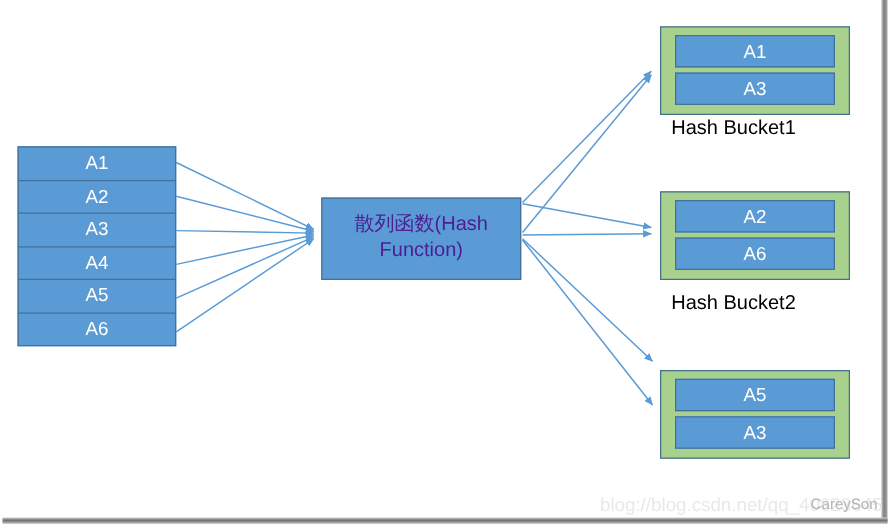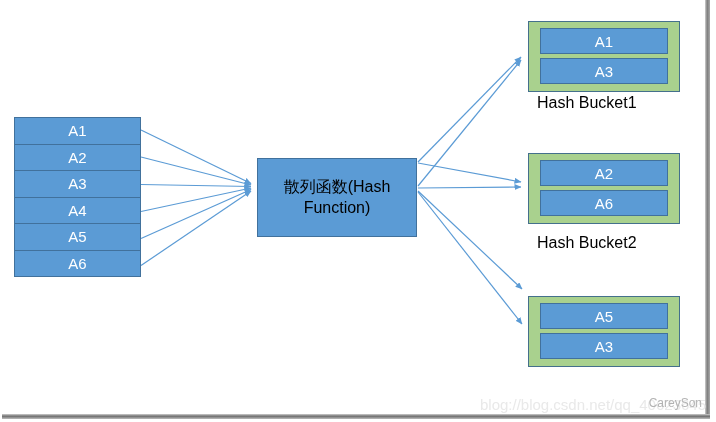--- a/index.html
+++ b/index.html
@@ -18,24 +18,24 @@
     box-sizing:border-box;
   }
   .stack-row{
     flex:1;display:flex;align-items:center;justify-content:center;
     color:#ffffff;font-size:15px;
     border-bottom:1px solid #41719C;
   }
   .stack-row:last-child{border-bottom:none;}
   
   .hash-box{
-    position:absolute;left:257px;top:158px;width:160px;height:79px;
+    position:absolute;left:257px;top:158px;width:160px;height:66px;
     background:#5B9BD5;border:1px solid #41719C;box-sizing:border-box;
     display:flex;align-items:center;justify-content:center;text-align:center;
-    color:#000000;font-size:16px;line-height:1.3;
+    color:#4c1d95;font-size:16px;line-height:1.3;
     padding:2px 10px;
   }
   
   .bucket{
     position:absolute;width:152px;height:71px;
     background:#A9D18E;border:1px solid #44708C;box-sizing:border-box;
   }
   .bucket-slot{
     position:absolute;left:11px;width:128px;height:26px;
     background:#5B9BD5;border:1px solid #41719C;box-sizing:border-box;

